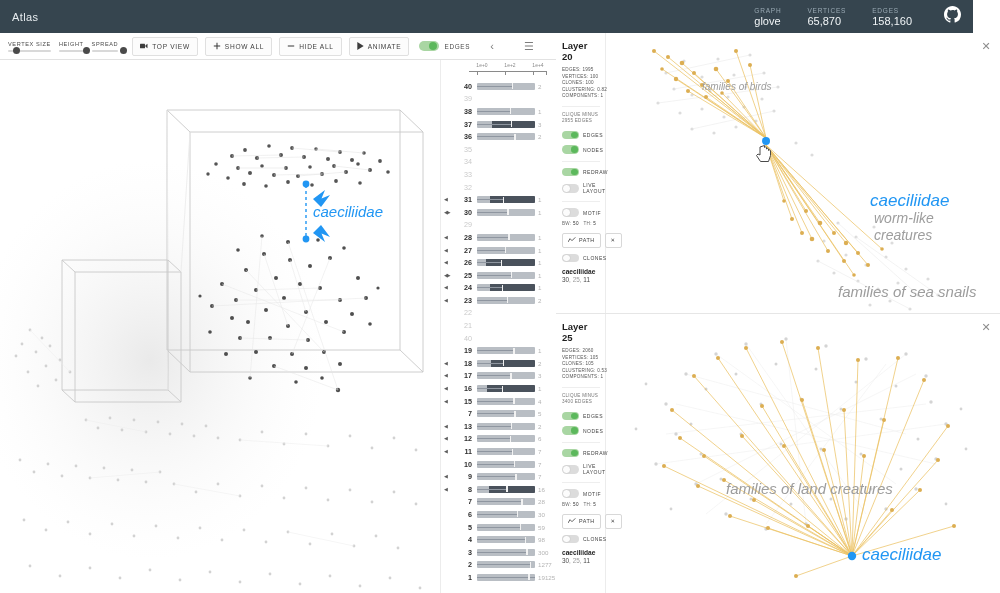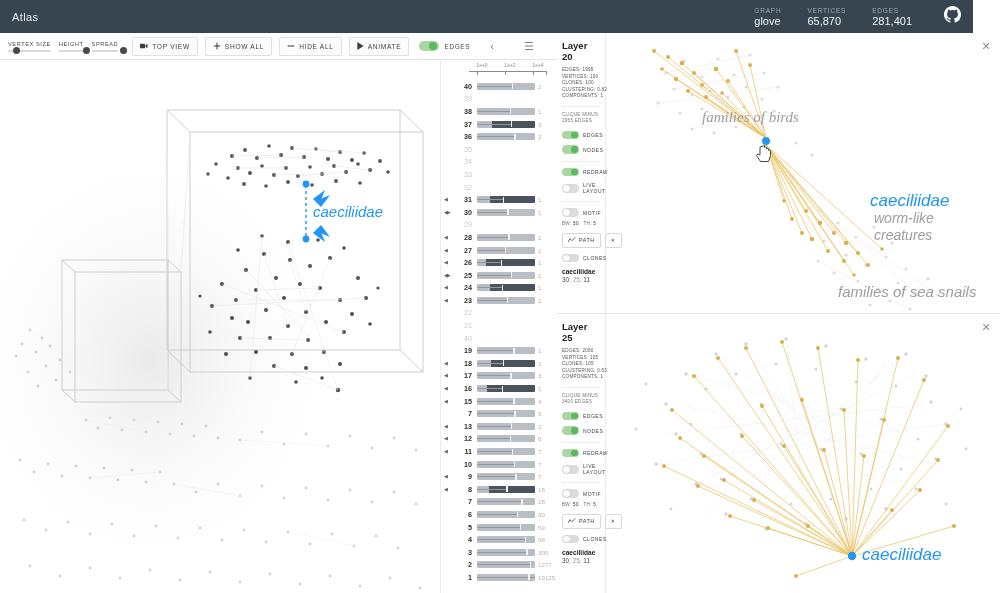--- a/index.html
+++ b/index.html
@@ -173,21 +173,21 @@
       <div class="stat">
         <span class="k">GRAPH</span>
         <span class="v">glove</span>
       </div>
       <div class="stat">
         <span class="k">VERTICES</span>
         <span class="v">65,870</span>
       </div>
       <div class="stat">
         <span class="k">EDGES</span>
-        <span class="v">281,401</span>
+        <span class="v">158,160</span>
       </div>
     </div>
     <span class="gh-icon">
       <svg width="17" height="17" viewBox="0 0 16 16" fill="#ffffff">
         <path d="M8 0C3.58 0 0 3.58 0 8c0 3.54 2.29 6.53 5.47 7.59.4.07.55-.17.55-.38
         0-.19-.01-.82-.01-1.49-2.01.37-2.53-.49-2.69-.94-.09-.23-.48-.94-.82-1.13-.28-.15-.68-.52-.01-.53.63-.01
         1.08.58 1.23.82.72 1.21 1.87.87 2.33.66.07-.52.28-.87.51-1.07-1.78-.2-3.64-.89-3.64-3.95
         0-.87.31-1.59.82-2.15-.08-.2-.36-1.02.08-2.12 0 0 .67-.21 2.2.82a7.4 7.4 0 0 1 2-.27c.68 0
         1.36.09 2 .27 1.53-1.04 2.2-.82 2.2-.82.44 1.1.16 1.92.08 2.12.51.56.82 1.27.82 2.15
         0 3.07-1.87 3.75-3.65 3.95.29.25.54.73.54 1.48 0 1.07-.01 1.93-.01 2.2 0 .21.15.46.55.38A8.01
@@ -1053,21 +1053,21 @@
             <circle cx="276" cy="216" r="1.8"></circle>
               <circle cx="248" cy="242" r="1.8"></circle>
           </g>
 
           <circle cx="160" cy="108" r="4" fill="#2196f3"></circle>
 
           <g transform="translate(150,112)">
             <path d="M4 2 v8 l-2 -1 -1.5 1.5 4 6 h8 l2 -6 v-5 l-1 -0.6 -1 0.6 v-1.5 l-1 -0.6 -1 0.6 v-1.5 l-1 -0.6 -1 0.6 v-2 z" fill="#ffffff" stroke="#4a4a4a" stroke-width="1"></path>
           </g>
         </svg>
-        <div class="glabel" style="left:96px;top:76px;font-size:15px;font-family:Liberation Serif, serif;">families of birds</div>
+        <div class="glabel" style="left:96px;top:48px;font-size:10px;">families of birds</div>
         <div class="glabel blue" style="left:264px;top:158px;font-size:17px;">caeciliidae</div>
         <div class="glabel" style="left:268px;top:177px;font-size:14px;">worm-like</div>
         <div class="glabel" style="left:268px;top:194px;font-size:14px;">creatures</div>
         <div class="glabel" style="left:232px;top:250px;font-size:15px;">families of sea snails</div>
       </div>
       <div class="closex">✕</div>
     </div>
 
     <div class="layerpanel">
       <div class="sidebar">
@@ -1272,18 +1272,19 @@
               <circle cx="218" cy="136" r="2"></circle>
               <circle cx="258" cy="142" r="2"></circle>
             <circle cx="98" cy="142" r="2"></circle>
               <circle cx="118" cy="166" r="2"></circle>
               <circle cx="148" cy="186" r="2"></circle>
             <circle cx="348" cy="212" r="2"></circle>
               <circle cx="190" cy="262" r="2"></circle>
           </g>
           <circle cx="246" cy="242" r="4.2" fill="#2196f3"></circle>
         </svg>
+        <div class="glabel" style="left:120px;top:166px;font-size:15px;">families of land creatures</div>
         <div class="glabel blue" style="left:256px;top:231px;font-size:17px;">caeciliidae</div>
       </div>
       <div class="closex">✕</div>
     </div>
   </div>
 </div>
 
 </body></html>

